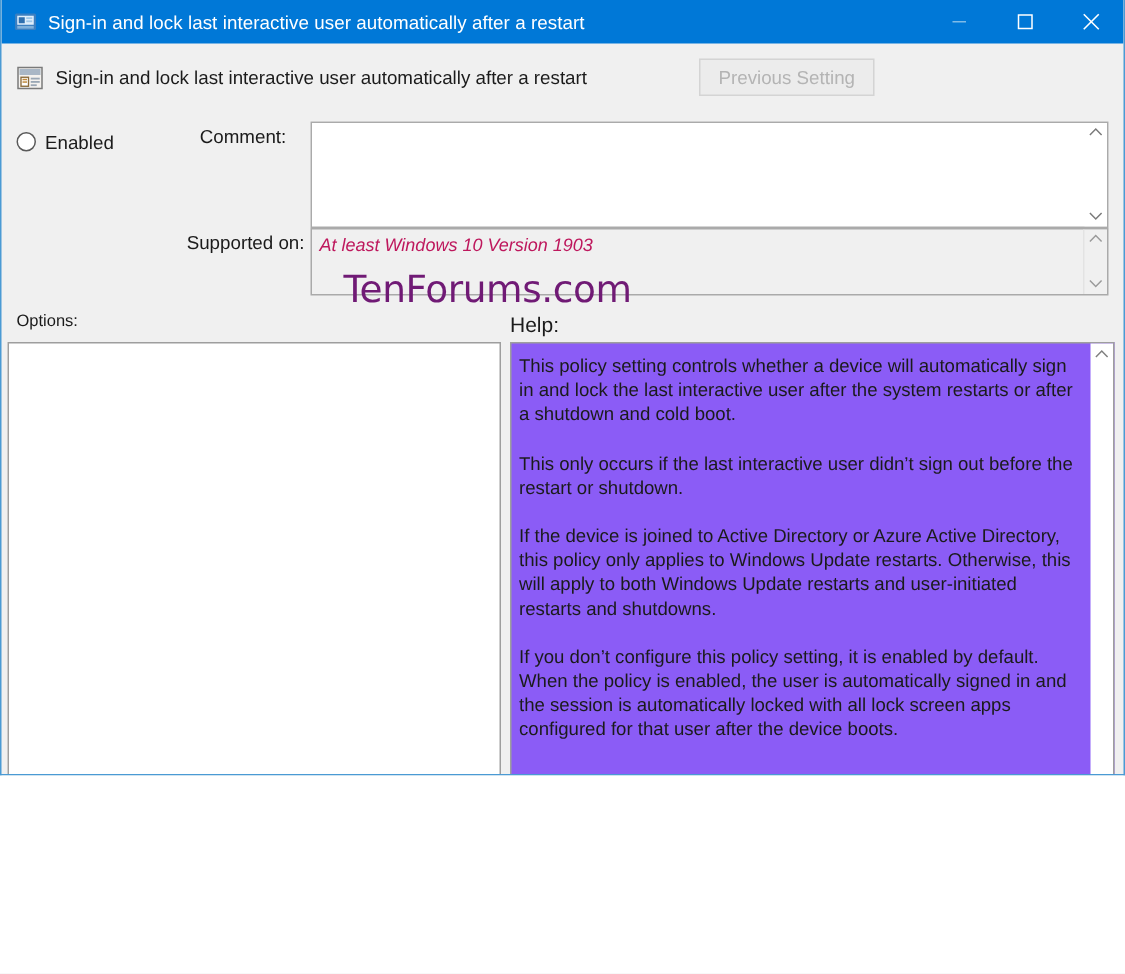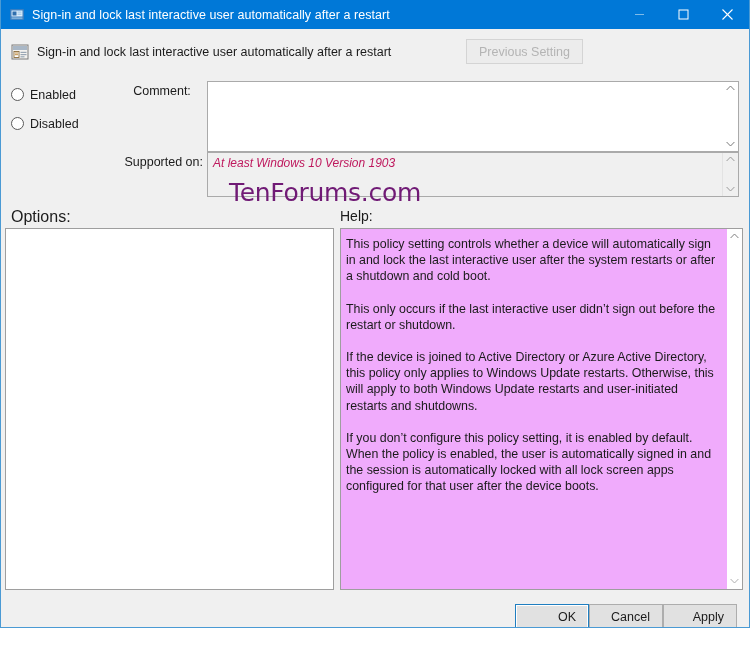--- a/index.html
+++ b/index.html
@@ -9,21 +9,21 @@
   }
   body {
     font-family: "Liberation Sans", sans-serif;
     -webkit-font-smoothing: antialiased;
   }
 
   
   #window {
     position: relative;
     width: 750px;
-    height: 628px;
+    height: 517px;
     box-sizing: border-box;
     border: 1px solid #4a9ad4;
     border-top: none;
     background: #f0f0f0;
     overflow: hidden;
   }
 
   
   .titlebar {
     position: relative;
@@ -205,42 +205,42 @@
     line-height: 9px;
     width: 15px;
     text-align: center;
   }
 
   
   .panel-labels {
     position: relative;
     height: 24px;
   }
-  #options-label { position: absolute; left: 10px; top: 4px; font-size: 16px; color: #1b1b1b; }
+  #options-label { position: absolute; left: 10px; top: 4px; font-size: 11px; color: #1b1b1b; }
   #help-label { position: absolute; left: 339px; top: 4px; font-size: 14px; color: #1b1b1b; }
 
   
   .panels {
     position: relative;
     height: 362px;
     padding: 0 10px;
   }
   #options-panel {
     position: absolute;
     left: 4px; top: 0;
     width: 329px; height: 362px;
     background: #ffffff;
     border: 1px solid #9e9e9e;
     box-sizing: border-box;
   }
   #help-panel {
     position: absolute;
     left: 339px; top: 0;
     width: 403px; height: 362px;
-    background: #f0abfc;
+    background: #8b5cf6;
     border: 1px solid #9e9e9e;
     box-sizing: border-box;
     display: flex;
   }
   #help-text {
     flex: 1 1 auto;
     padding: 7px 9px 0 5px;
     font-size: 12.4px;
     line-height: 16.2px;
     color: #1b1b1b;
@@ -347,24 +347,20 @@
     </div>
   </div>
 
   <div class="form-area">
 
     <div class="radio-col">
       <div class="radio-row">
         <span class="radio-mark"></span>
         <span>Enabled</span>
       </div>
-      <div class="radio-row">
-        <span class="radio-mark"></span>
-        <span>Disabled</span>
-      </div>
     </div>
 
     <div class="field-label" id="comment-label">Comment:</div>
     <div class="boxed" id="comment-box">
       <div class="box-content"></div>
       <div class="vscroll">
         <span class="sb-arrow">
           <svg width="9" height="6" viewBox="0 0 9 6">
               <path d="M0.6 5 L4.5 1 L8.4 5" fill="none" stroke="#7a7a7a" stroke-width="1"></path>
             </svg>

